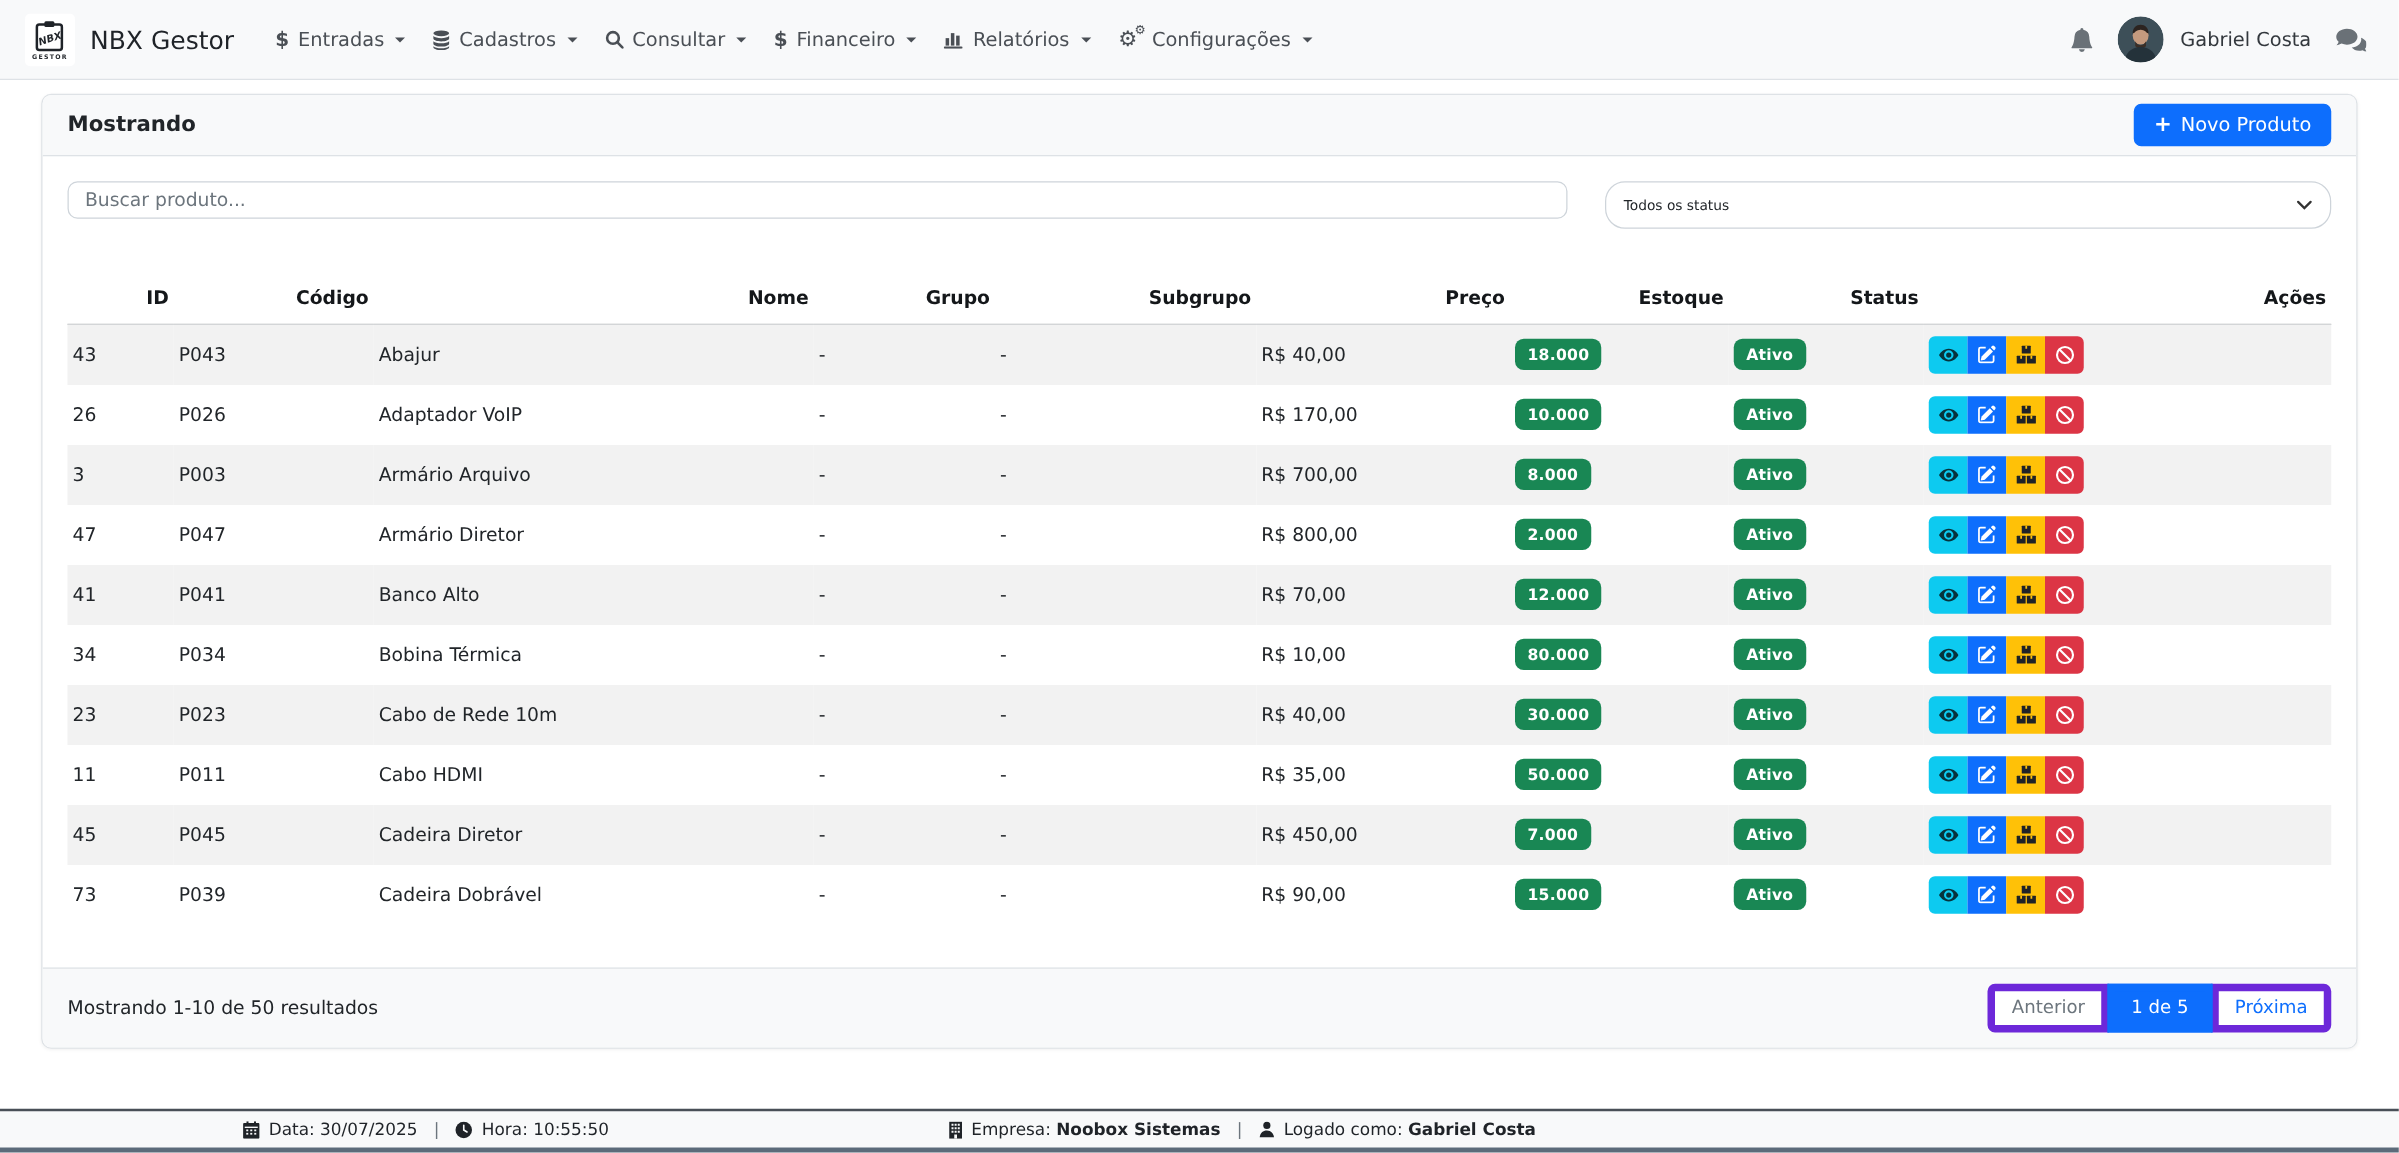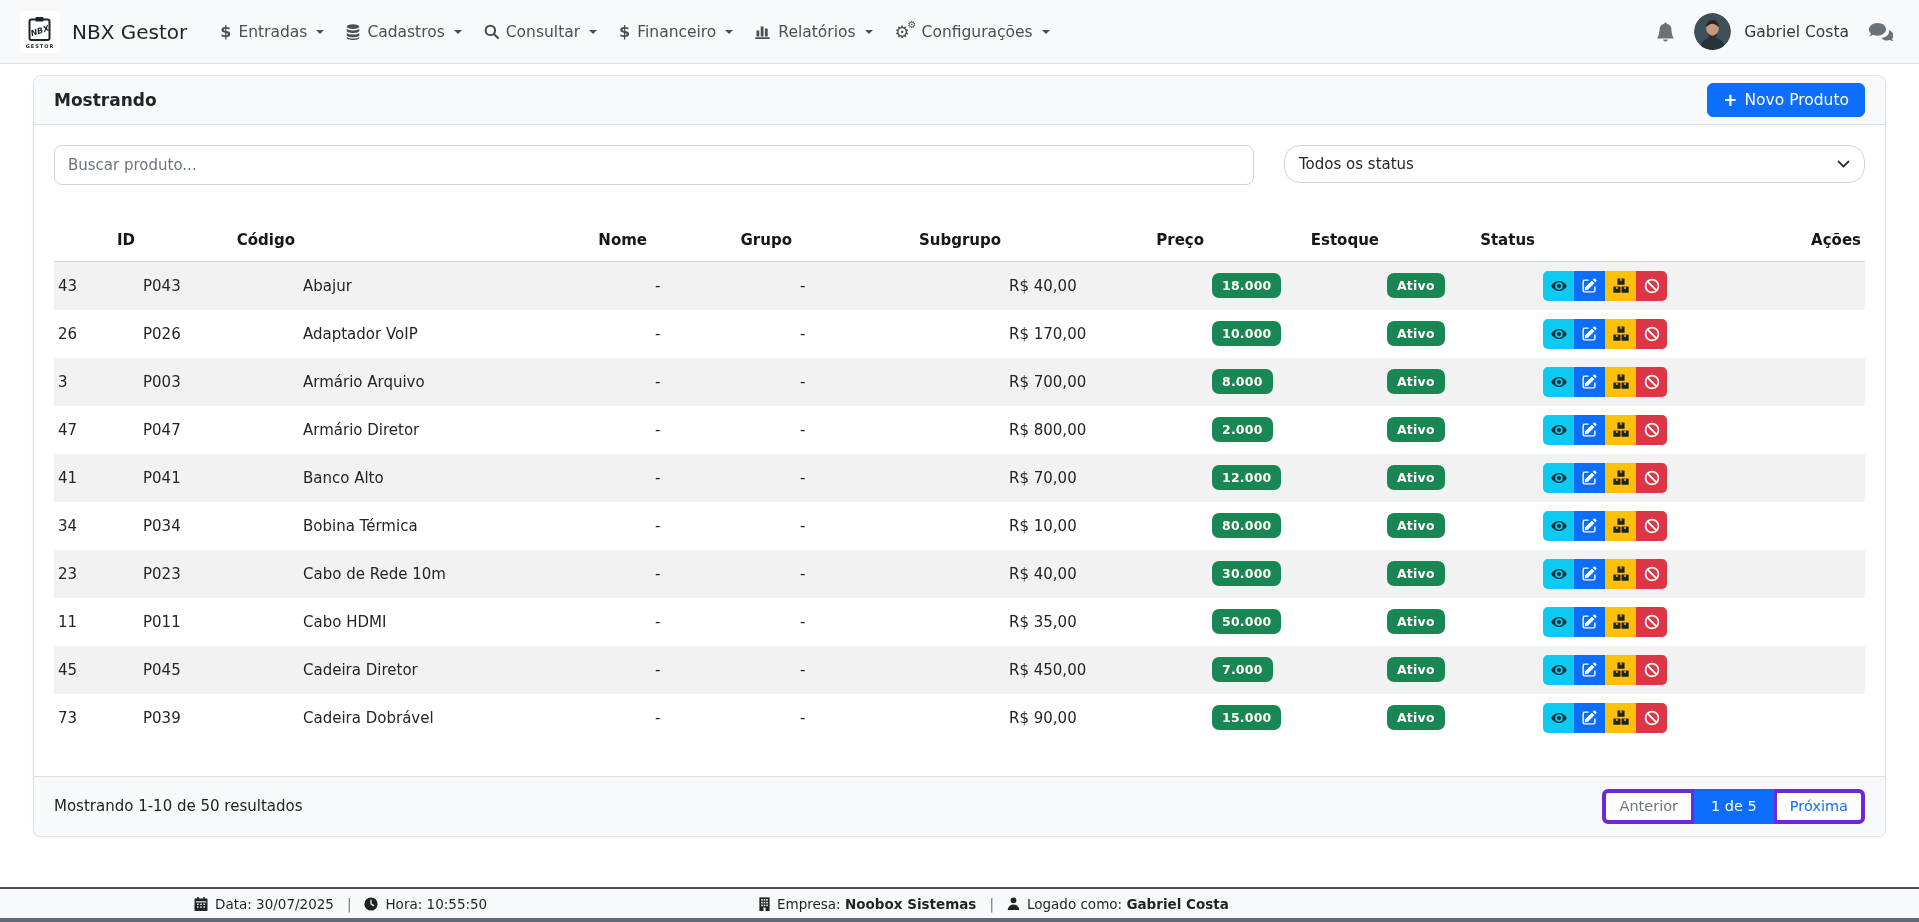--- a/index.html
+++ b/index.html
@@ -36,26 +36,26 @@
   .card-header { background:#f8f9fa; border-bottom:1px solid #dee2e6;
     padding:12px 20px; display:flex; align-items:center; justify-content:space-between; height:49px; }
   .card-title { font-size:17px; color:#212529; }
   .btn-new { display:flex; align-items:center; gap:7px; background:#0d6efd; color:#fff;
     border:1px solid #0d6efd; border-radius:6px; padding:7px 15px; font-size:15.5px;
     font-family:inherit; cursor:pointer; }
   .plus-glyph { font-size:17px; font-weight:bold; line-height:1; }
   .card-body { padding:20px 20px 34px; }
 
   .filters { display:flex; gap:30px; }
-  .search-input { width:1200px; height:40px; border:1px solid #ced4da; border-radius:8px;
+  .search-input { width:1200px; height:30px; border:1px solid #ced4da; border-radius:8px;
     padding:0 13px; font-size:15px; font-family:inherit; color:#212529; outline:none; }
   .search-input::placeholder { color:#6c757d; }
   .status-select { flex:1; height:38px; border:1px solid #ced4da; border-radius:16px;
     display:flex; align-items:center; justify-content:space-between; padding:0 14px;
-    font-size:15px; color:#212529; cursor:pointer; background:#fff; }
+    font-size:11px; color:#212529; cursor:pointer; background:#fff; }
 
   
   table.products { width:100%; border-collapse:collapse; margin-top:38px; font-size:15px; }
   th { text-align:right; font-weight:bold; color:#14171a; padding:8px 4px 12px;
     border-bottom:1px solid #d3d5d7; font-size:15px; }
   td { padding:0 4px; height:48px; vertical-align:middle; color:#212529; }
   tbody tr:nth-child(odd) { background:#f2f2f2; }
   .badge { display:inline-block; background:#198754; color:#fff; font-weight:bold;
     font-size:12.5px; padding:5px 10px; border-radius:7px; letter-spacing:.2px; }
   .btn-group { display:inline-flex; }
@@ -64,21 +64,21 @@
   .abtn.info    { background:#0dcaf0; border-radius:5px 0 0 5px; }
   .abtn.primary { background:#0d6efd; }
   .abtn.warning { background:#ffc107; }
   .abtn.danger  { background:#dc3545; border-radius:0 5px 5px 0; }
 
   
   .card-footer { background:#f8f9fa; border-top:1px solid #dee2e6; padding:12px 20px;
     display:flex; align-items:center; justify-content:space-between; }
   .results-summary { font-size:15px; color:#212529; }
   .pg { display:flex; }
-  .pg-item { border:4px solid #6d28d9; background:#fff; padding:5px 13px 6px;
+  .pg-item { border:6px solid #6d28d9; background:#fff; padding:5px 13px 6px;
     font-size:14.5px; margin-left:-1px; cursor:pointer; font-family:inherit; }
   .pg-prev { color:#6c757d; border-radius:6px 0 0 6px; margin-left:0; }
   .pg-cur  { background:#0d6efd; border-color:#0d6efd; color:#fff; position:relative; z-index:1; }
   .pg-next { color:#0d6efd; border-radius:0 6px 6px 0; }
 
   
   .statusbar { position:absolute; left:0; right:0; bottom:4px; height:31px;
     background:#f8f9fa; border-top:2px solid #494f57; font-size:13.5px; color:#1f2328; }
   .sb-group { position:absolute; top:0; height:29px; display:flex; align-items:center; gap:7px; }
   .sb-g1 { left:194px; }

